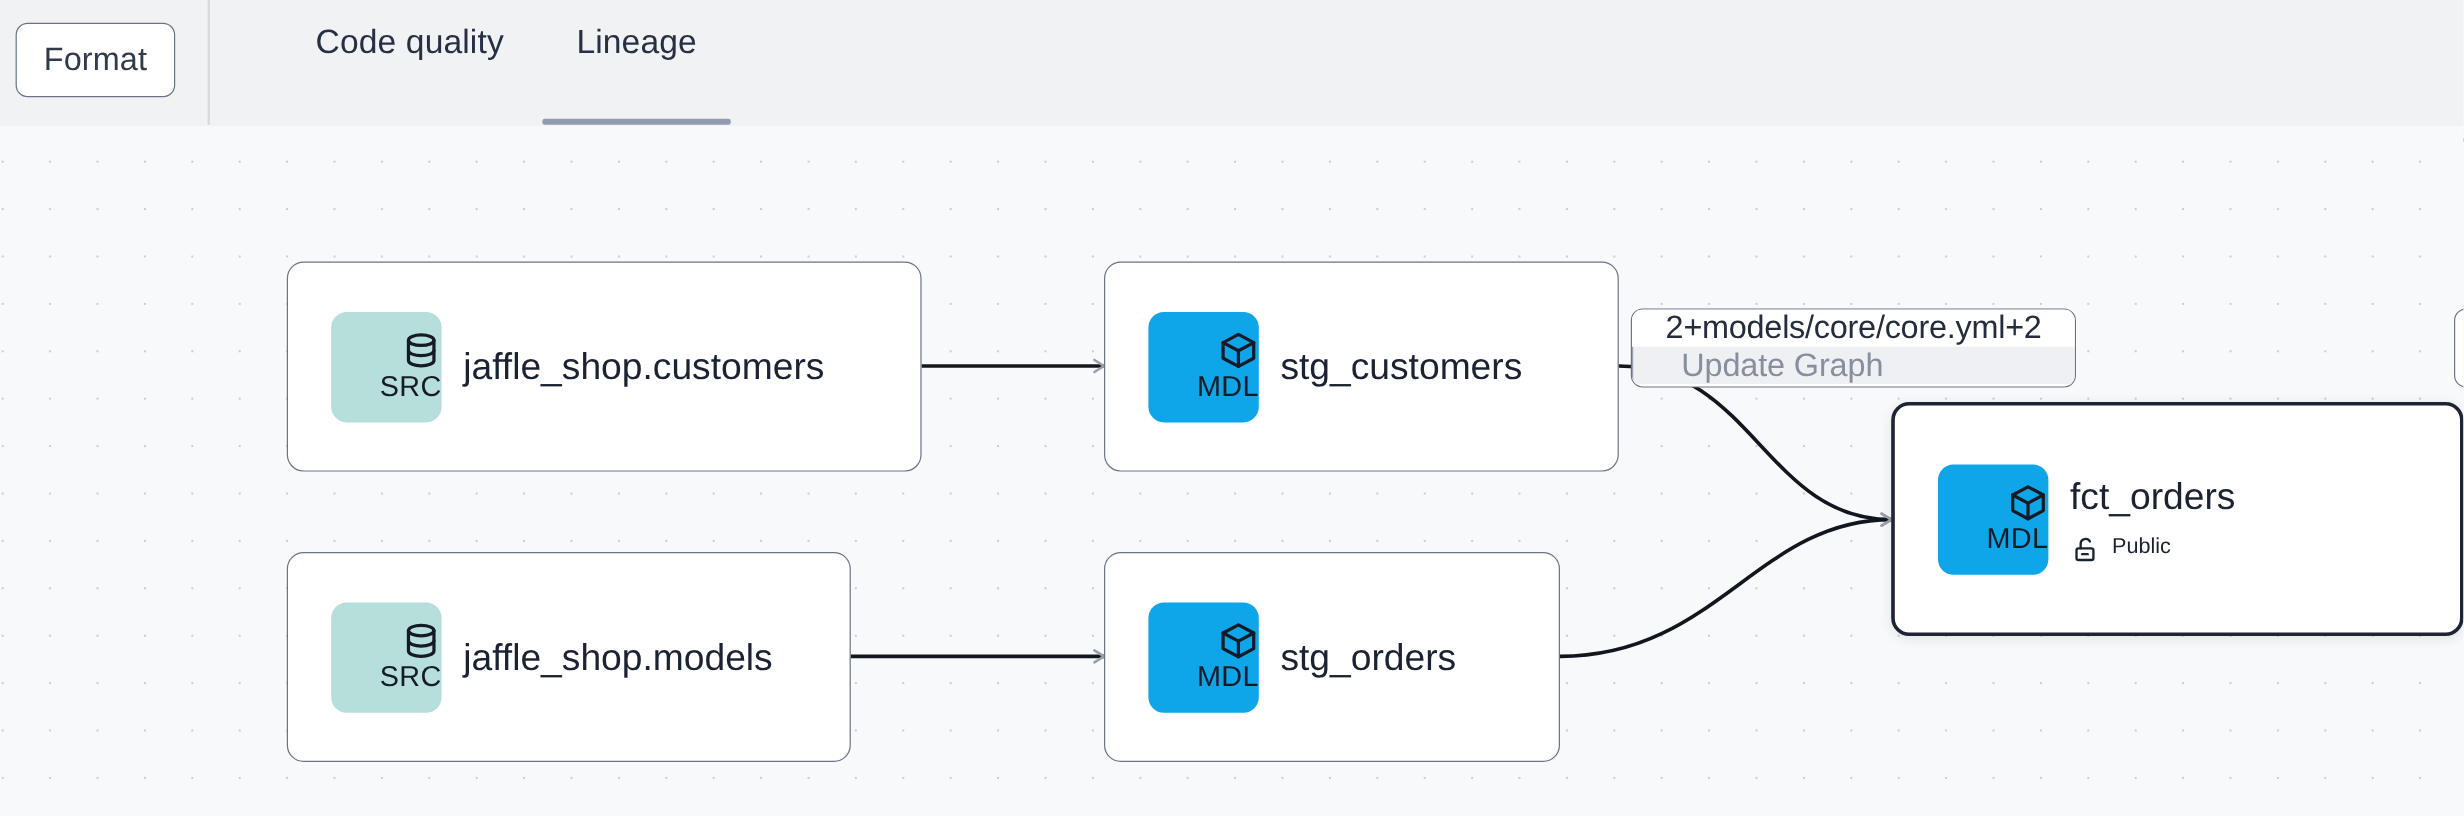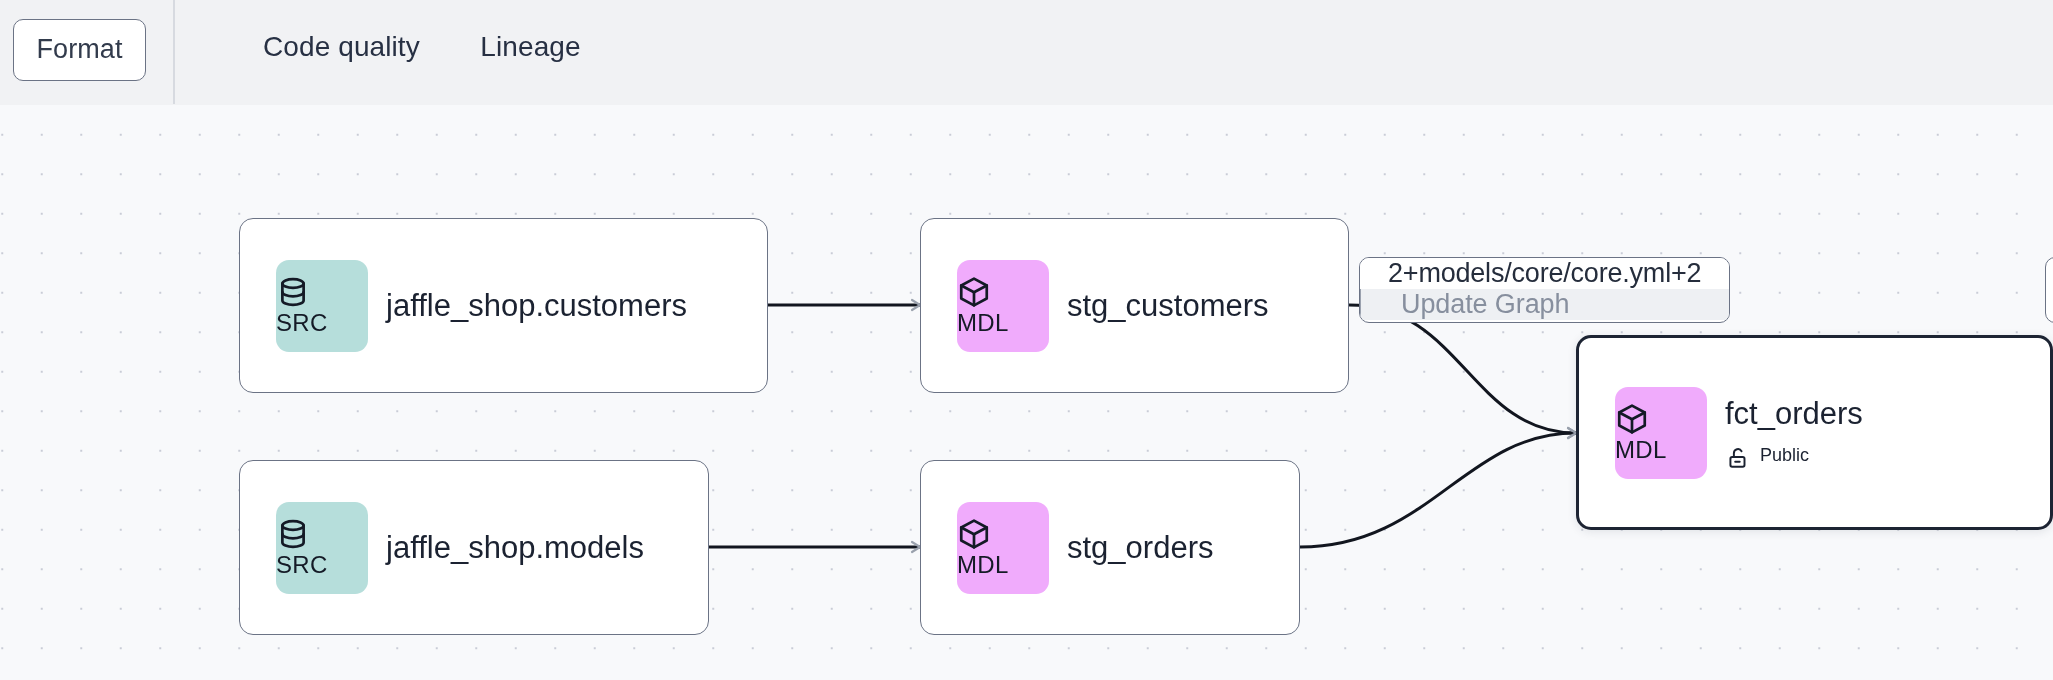--- a/index.html
+++ b/index.html
@@ -50,21 +50,21 @@
     left: 173px;
     top: 0;
     width: 1.5px;
     height: 104px;
     background: #d7dae0;
   }
 
   .tabs {
     position: absolute;
     left: 235px;
-    top: 12px;
+    top: 0;
     height: 104px;
   }
 
   .tab {
     position: relative;
     display: inline-block;
     height: 104px;
     padding: 0 28px;
     font-size: 28px;
     color: #273043;
@@ -124,26 +124,26 @@
     box-shadow: 0 2px 10px rgba(30,38,54,.10);
   }
 
   .badge {
     flex: none;
     width: 92px;
     height: 92px;
     border-radius: 13px;
     display: flex;
     flex-direction: column;
-    align-items: flex-start;
+    align-items: flex-end;
     justify-content: center;
     gap: 1px;
   }
   .badge.src { background: #b6dedb; }
-  .badge.mdl { background: #f0abfc; }
+  .badge.mdl { background: #0ea5e9; }
 
   .badge .badge-label {
     font-size: 24px;
     color: #141a26;
     letter-spacing: .3px;
     line-height: 26px;
   }
   .badge svg { display: block; }
 
   .node-body {

